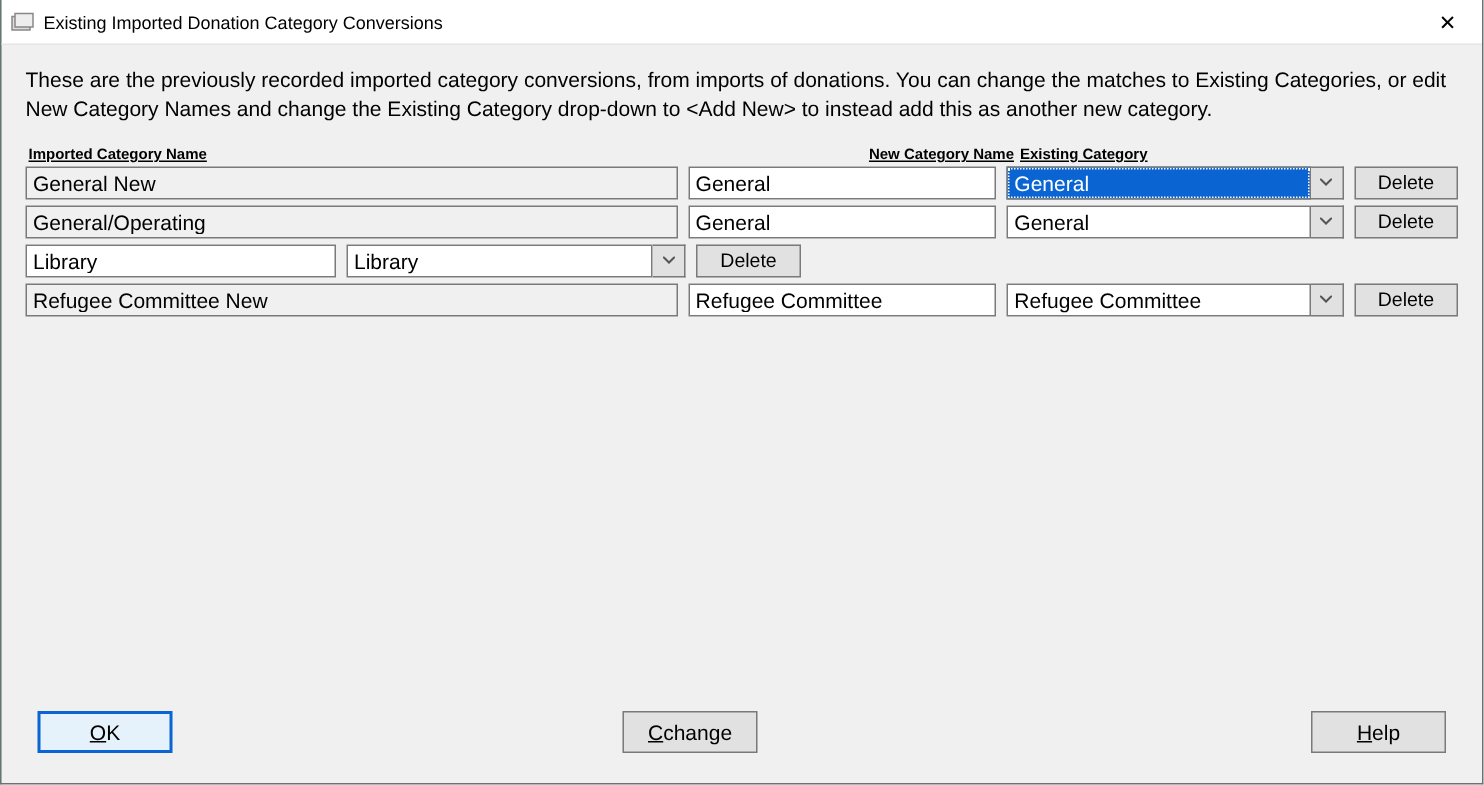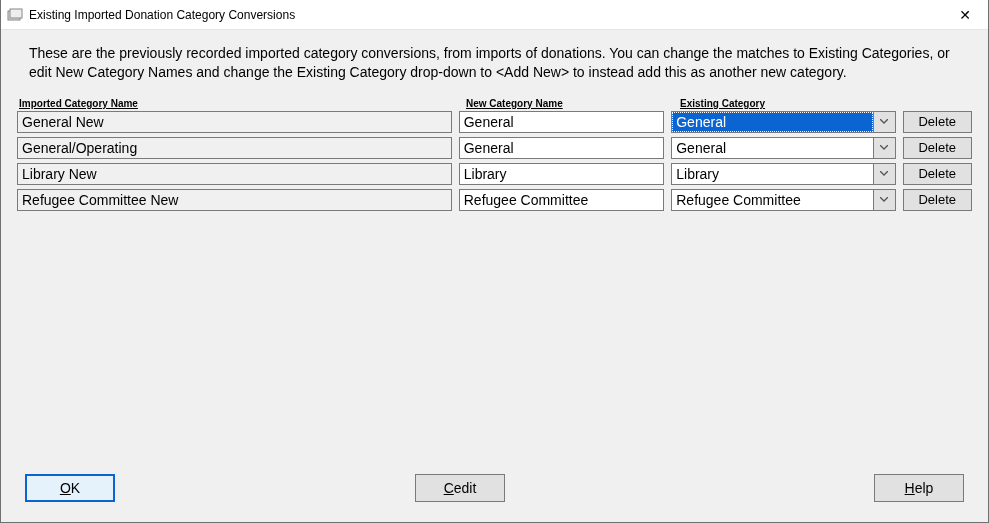--- a/index.html
+++ b/index.html
@@ -44,31 +44,30 @@
   .content {
     flex: 1;
     padding: 14px 16px 8px 16px;
     background: #f0f0f0;
     display: flex; flex-direction: column;
   }
   .intro {
     font-size: 14px;
     line-height: 1.35;
     margin-bottom: 16px;
-    margin-left: 12px;
   }
   .headers {
     display: flex;
     font-size: 10px;
     font-weight: bold;
     text-decoration: underline;
     margin-bottom: 2px;
   }
   .col-imp { width: 445px; padding-left: 2px; }
-  .col-new { width: 214px; padding-left: 4px; }
+  .col-new { width: 214px; padding-left: 4px; text-align: right; }
   .col-exist { width: 230px; padding-left: 4px; }
 
   .section-bar {
     height: 20px;
     background: #b5b5b5;
     font-size: 14px;
     font-weight: bold;
     padding-left: 2px;
     display: flex; align-items: center;
     margin-bottom: 3px;
@@ -199,21 +198,20 @@
             <div class="exist-select">General</div>
             <div class="exist-arrow">
               <svg width="8" height="5" viewBox="0 0 8 5">
                 <path d="M0 0 L4 4 L8 0" fill="none" stroke="#555" stroke-width="1.3"></path>
               </svg>
             </div>
           </div>
           <button class="delete-btn">Delete</button>
         </div>
         <div class="row">
-          <input class="cell-input readonly imp-cell" readonly="" value="Library New" style="">
           <input class="cell-input new-cell" value="Library" style="">
           <div class="exist-wrap">
             <div class="exist-select">Library</div>
             <div class="exist-arrow">
               <svg width="8" height="5" viewBox="0 0 8 5">
                 <path d="M0 0 L4 4 L8 0" fill="none" stroke="#555" stroke-width="1.3"></path>
               </svg>
             </div>
           </div>
           <button class="delete-btn">Delete</button>
@@ -236,20 +234,20 @@
     <div style="flex:1"></div>
   </div>
 
   <div class="footer">
     <button class="btn default">
       <span class="ul">O</span><span>K</span>
     </button>
     <div class="mid">
       <div style="width:300px"></div>
       <button class="btn">
-        <span class="ul">C</span><span>edit</span>
+        <span class="ul">C</span><span>change</span>
       </button>
     </div>
     <button class="btn">
       <span class="ul">H</span><span>elp</span>
     </button>
   </div>
 </div>
 
 </body></html>

